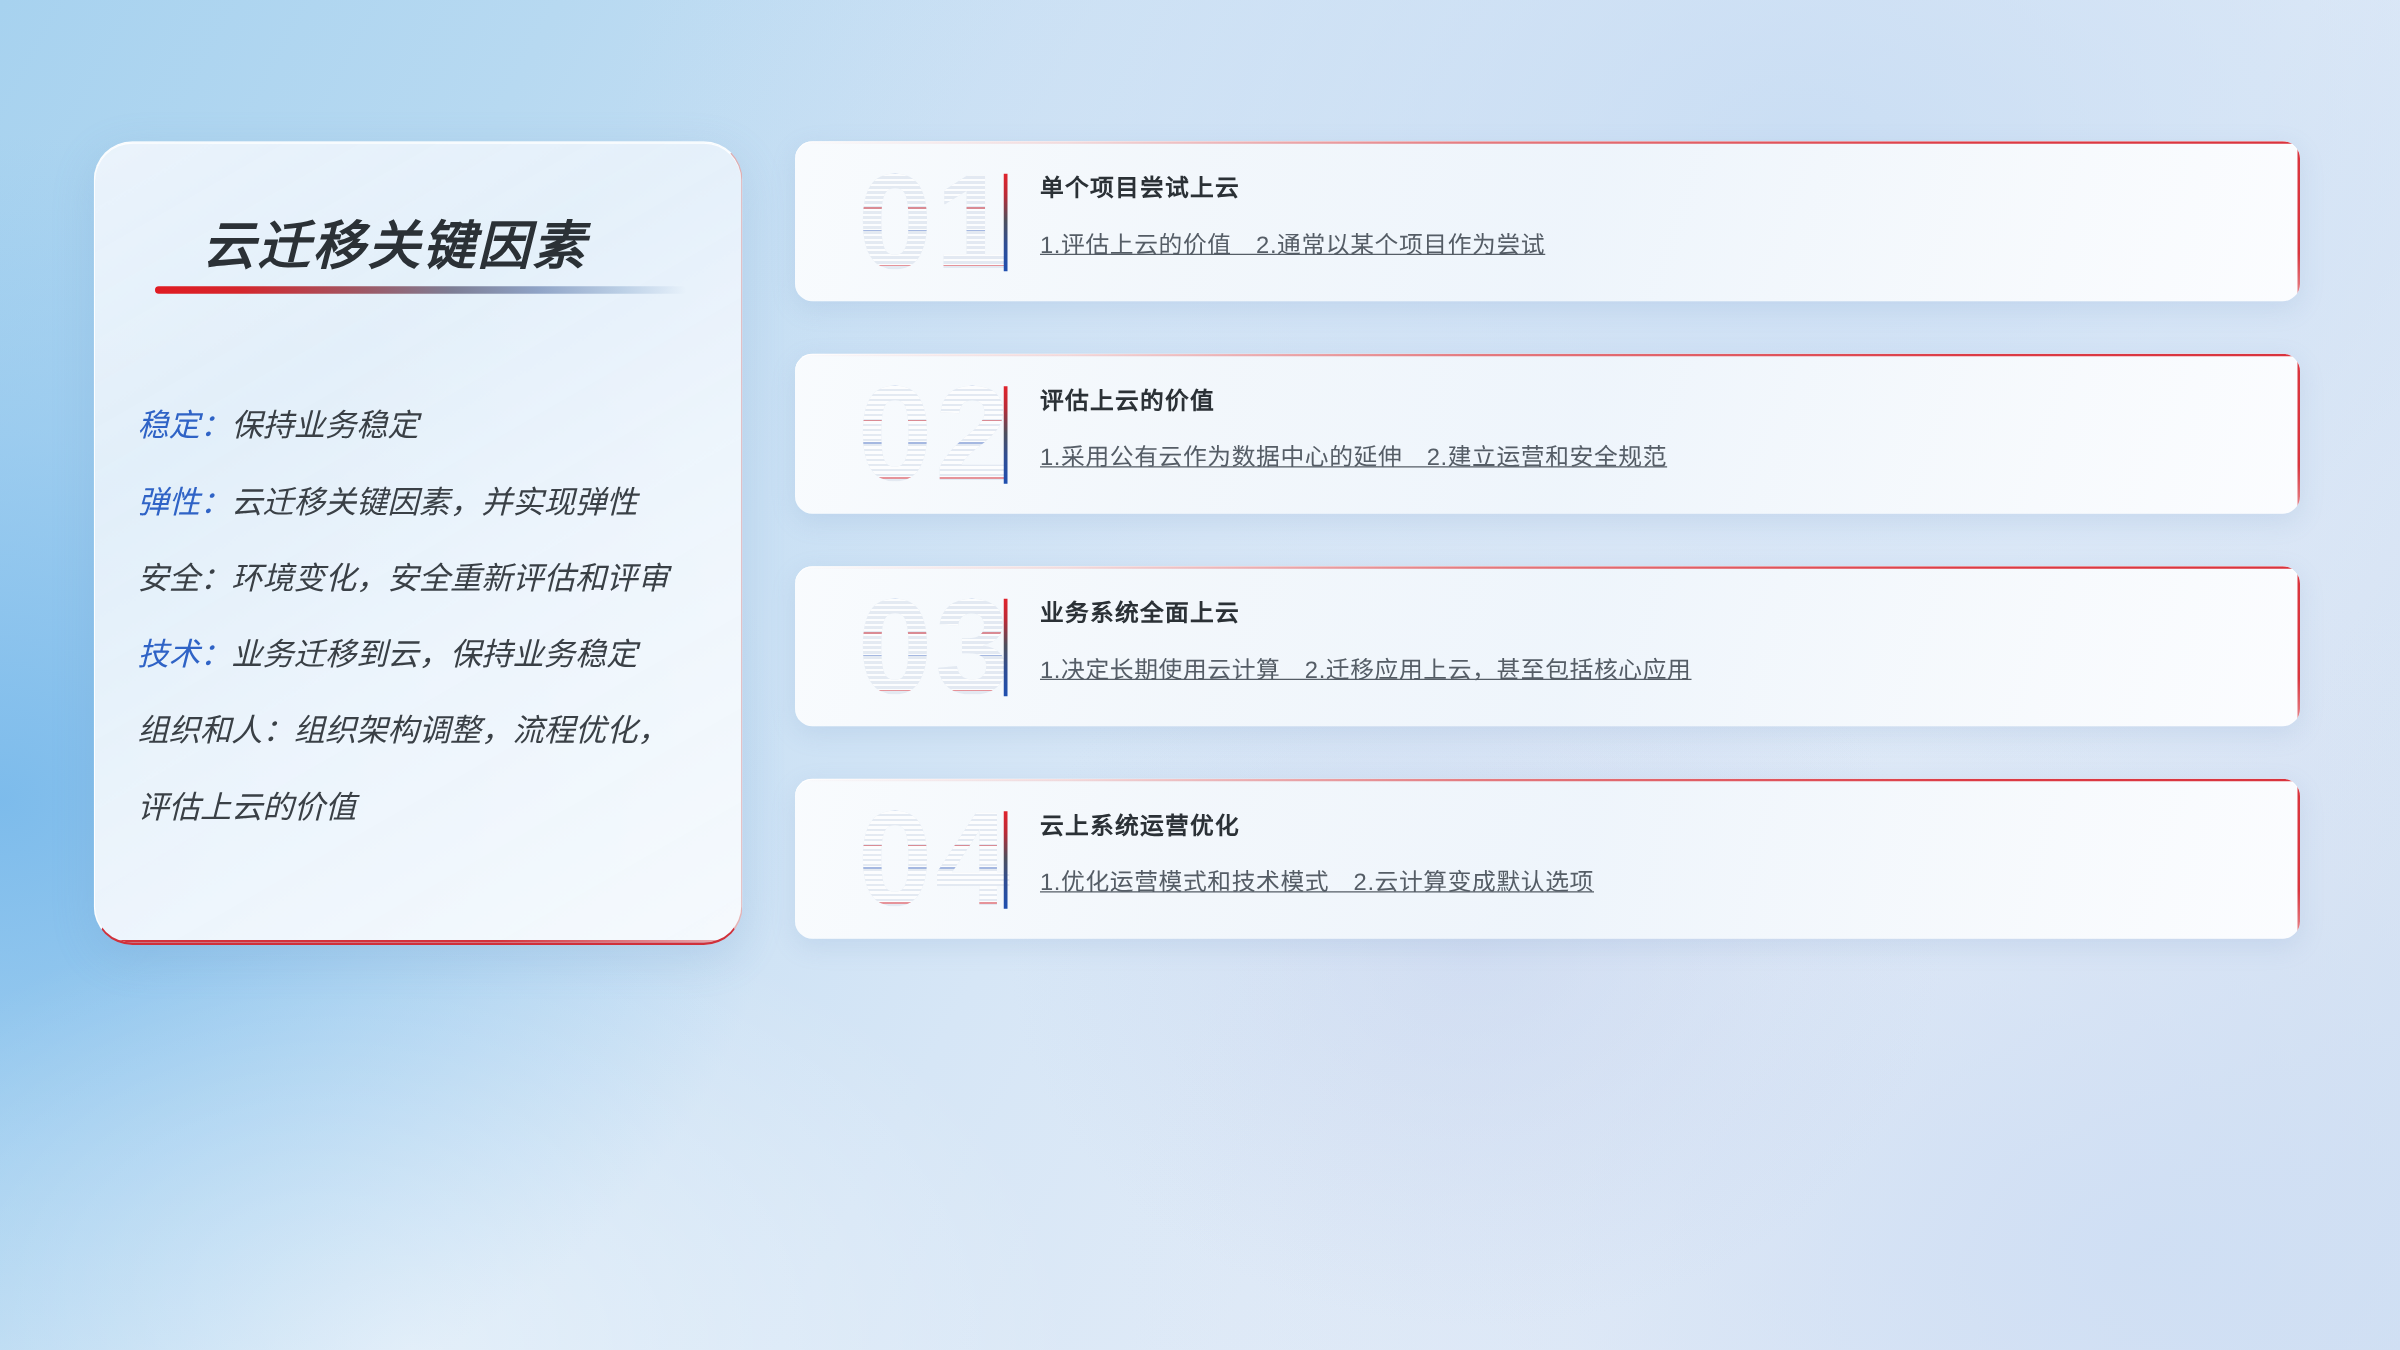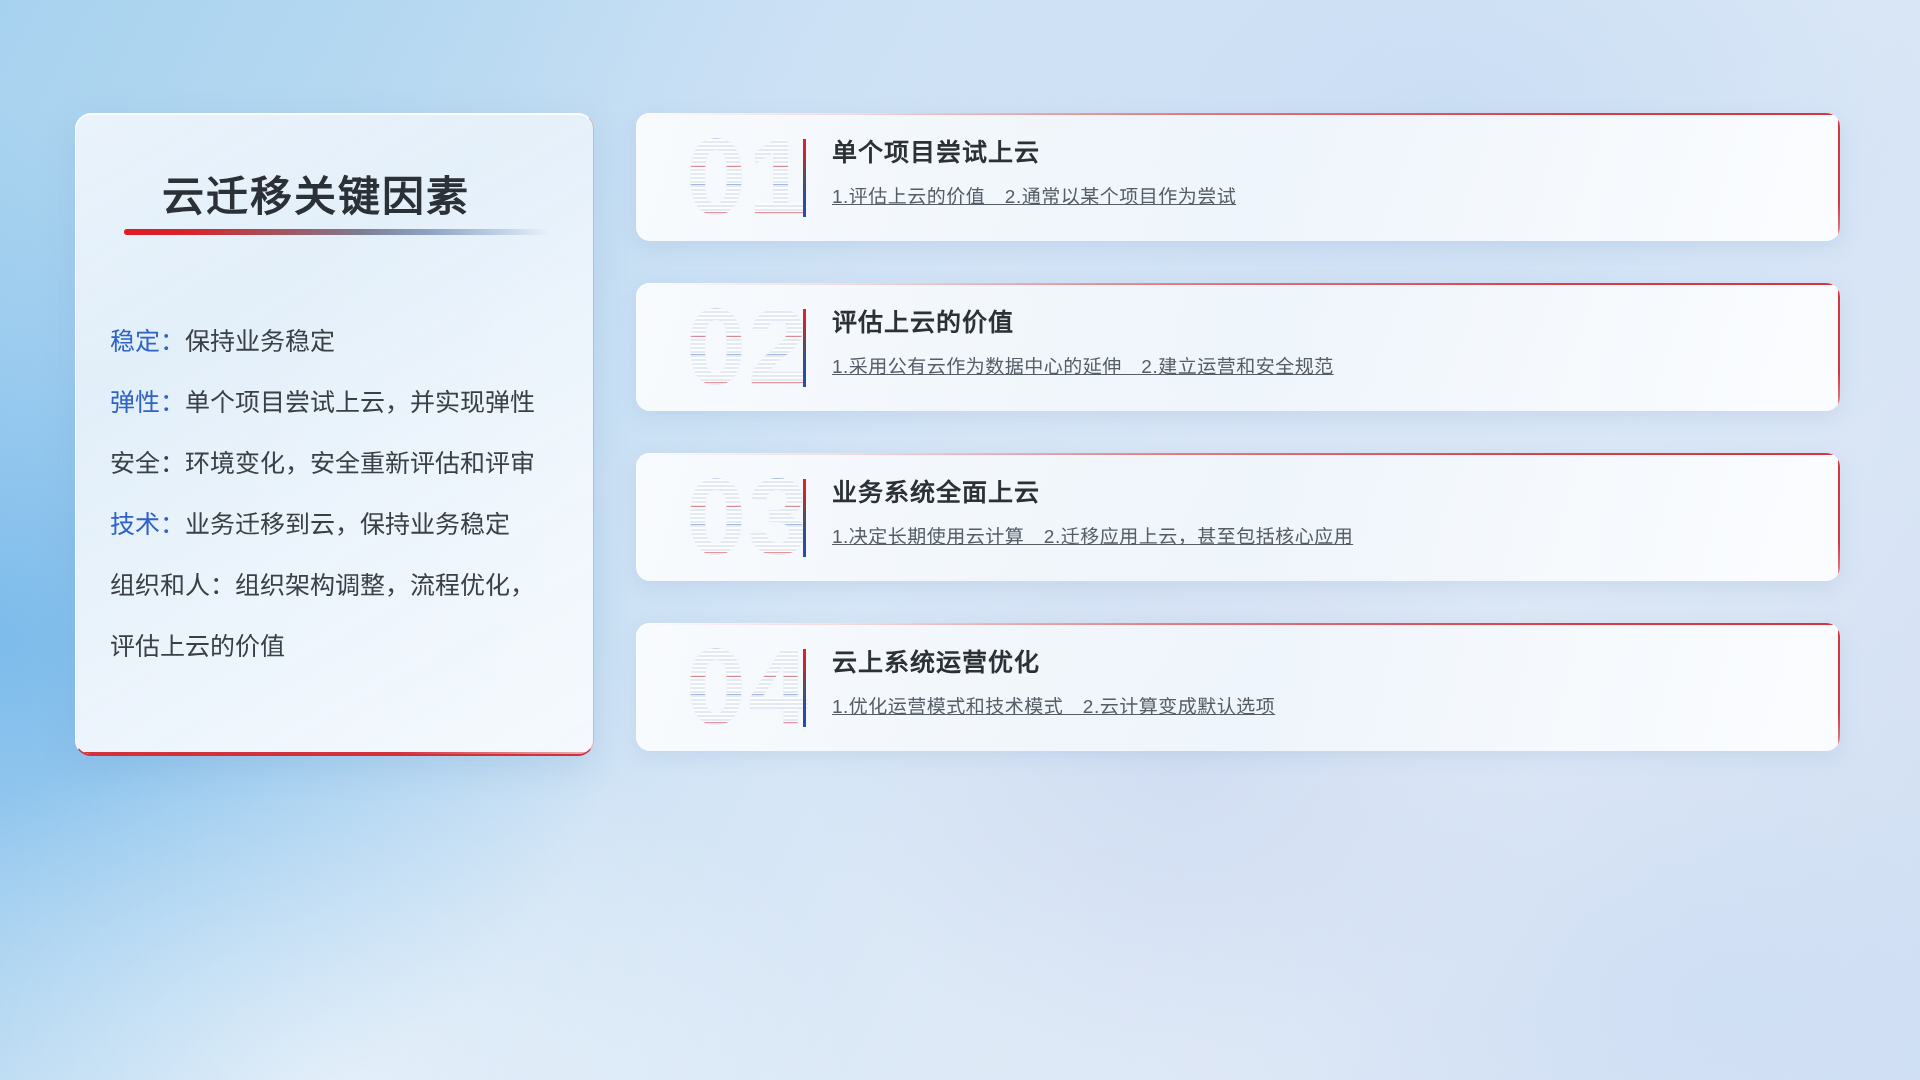--- a/index.html
+++ b/index.html
@@ -29,27 +29,28 @@
       radial-gradient(ellipse 760px 520px at 330px 1080px, rgba(255,255,255,.45) 0%, rgba(255,255,255,0) 70%),
       radial-gradient(ellipse 520px 420px at 1180px 760px, rgba(190,205,235,.40) 0%, rgba(190,205,235,0) 72%);
     pointer-events:none;
   }
 
   
   .left-card{
     position:absolute;
     left:75px; top:113px;
     width:519px; height:643px;
-    border-radius:16px;
+    border-radius:31px;
     background:linear-gradient(150deg, rgba(236,244,251,.96) 0%, rgba(231,241,250,.93) 30%, rgba(240,246,252,.95) 60%, rgba(246,250,253,.97) 100%);
     border:1px solid rgba(255,255,255,.85);
     border-bottom:2px solid #d0303a;
     border-right:1px solid rgba(216,120,120,.55);
     box-shadow:0 10px 34px rgba(110,150,195,.20), inset 0 1px 0 rgba(255,255,255,.9);
     overflow:hidden;
+    font-style:italic;
   }
   .left-card::after{
     content:"";
     position:absolute; left:0; right:0; bottom:0; height:2px;
     background:linear-gradient(90deg,#d3323c 0%, #d3323c 62%, rgba(211,50,60,.35) 100%);
   }
 
   .panel-title{
     position:absolute; left:86px; top:48px;
     font-size:42px; font-weight:bold; letter-spacing:2px;
@@ -166,21 +167,21 @@
     left:167px; top:26px;
     width:2.5px; height:78px;
     background:linear-gradient(180deg,#e0232c 0%, #bb2a36 22%, #4d4f5c 48%, #2f4d93 72%, #1f4fb0 100%);
   }
 
   .step-text{
     position:absolute;
     left:196px; top:18px; right:40px;
   }
   .step-title{
-    font-size:25px;
+    font-size:19px;
     font-weight:bold;
     color:#2b3136;
     letter-spacing:1px;
     line-height:42px;
     white-space:nowrap;
   }
   .step-sub{
     margin-top:10px;
     font-size:19px;
     color:#555d66;
@@ -201,21 +202,21 @@
 
     <div class="title-rule"></div>
 
     <div class="factors">
 
       <p class="factor-line">
         <span class="k">稳定：</span><span class="v">保持业务稳定</span>
       </p>
 
       <p class="factor-line">
-        <span class="k">弹性：</span><span class="v">单个项目尝试上云，并实现弹性</span>
+        <span class="k">弹性：</span><span class="v">云迁移关键因素，并实现弹性</span>
       </p>
 
       <p class="factor-line neutral">
         <span class="k">安全：</span><span class="v">环境变化，安全重新评估和评审</span>
       </p>
 
       <p class="factor-line">
         <span class="k">技术：</span><span class="v">业务迁移到云，保持业务稳定</span>
       </p>
 

